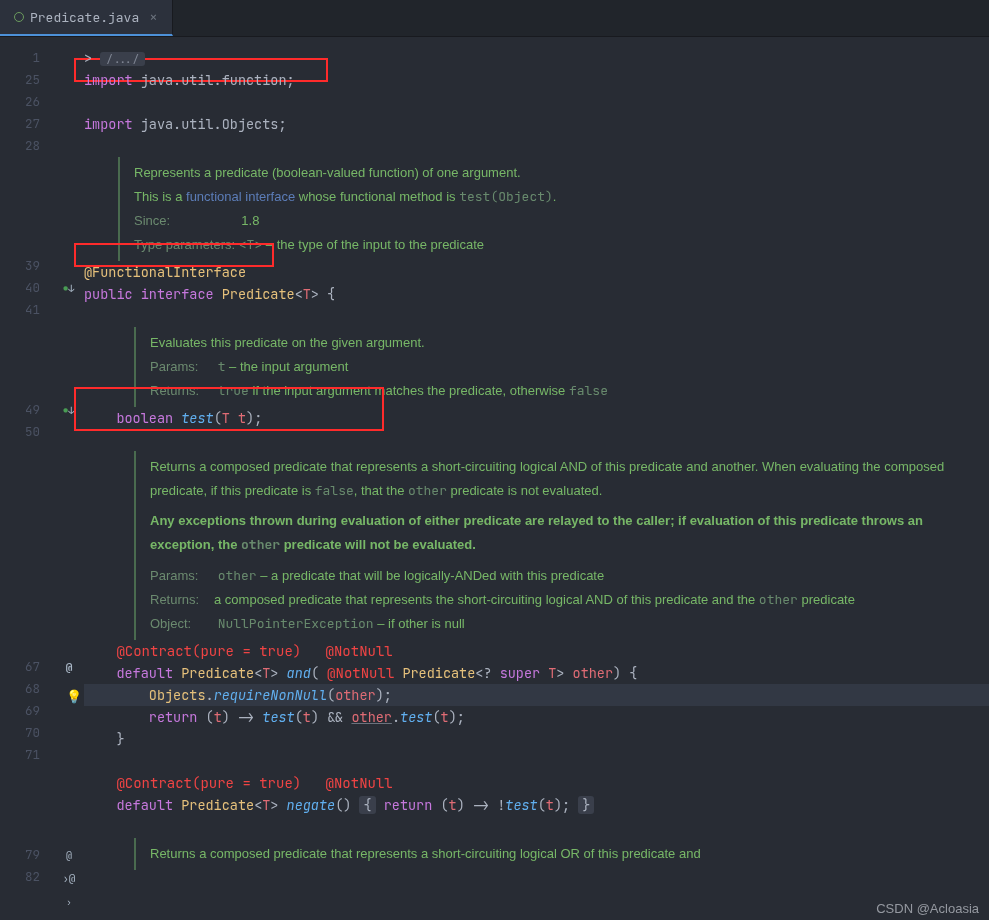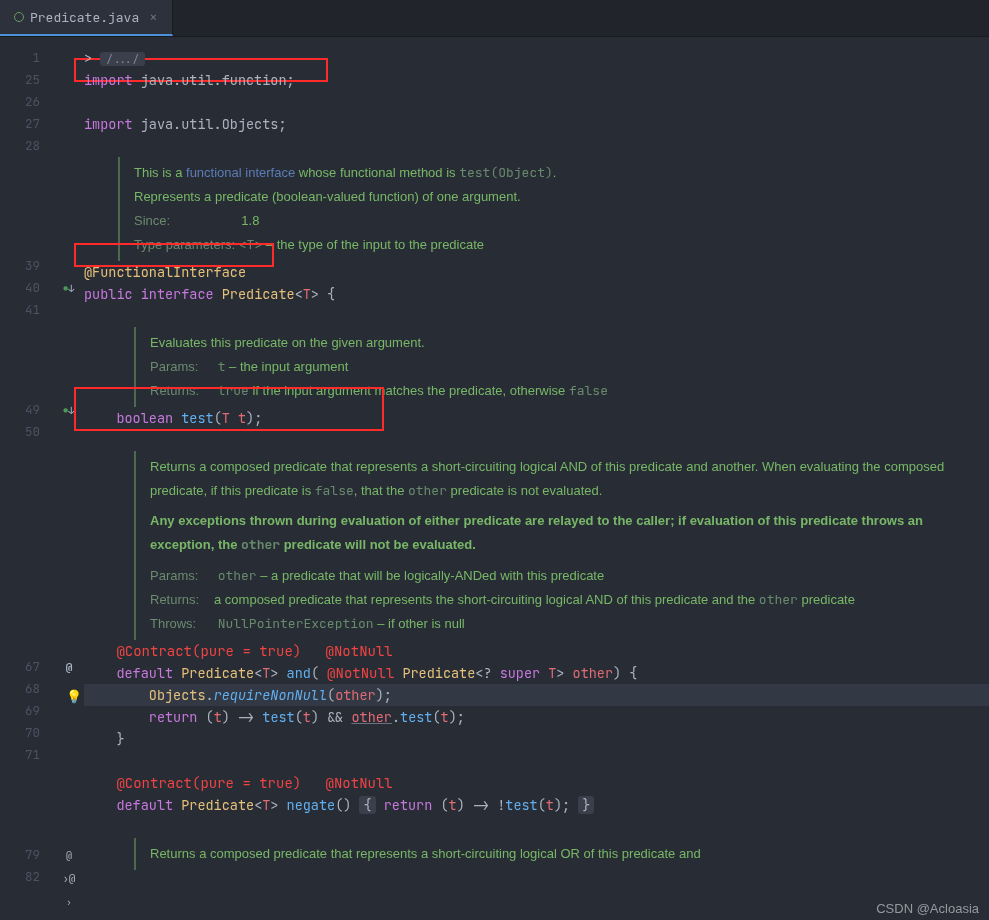--- a/index.html
+++ b/index.html
@@ -58,21 +58,21 @@
 }
 .line { height:22px; line-height:22px; white-space:pre; position:relative;}
 .line.hl { background:#323844;}
 .bulb { position:absolute; left:-18px; top:2px; color:#f0a732; font-size:13px;}
 .kw { color:#c678dd; }
 .bool { color:#c678dd; }
 .type { color:#e5c07b; }
 .pkg { color:#abb2bf; }
 .ann { color:#e5c07b; }
 .gen { color:#e06c75; }
-.fn { color:#61afef; }
+.fn { color:#61afef;font-style:italic; }
 .fni { color:#61afef; font-style:italic;}
 .op { color:#abb2bf; }
 .punc { color:#abb2bf; }
 .id { color:#e06c75; }
 .anno-gray { color:#ef4444; font-size:14px;}
 .fold { background:#3a3f4b; color:#808794; border-radius:3px; padding:0 6px; font-size:11px;}
 .fold-brace { background:#3a3f4b; color:#abb2bf; border-radius:3px; padding:0 4px;}
 .doc-block {
   margin-left:34px;
   border-left:2px solid #4a6b4f;
@@ -134,22 +134,22 @@
     <div class="redbox-line" style="left:-4px;top:206px;width:200px;height:24px;"></div>
     <div class="redbox-line" style="left:-4px;top:350px;width:310px;height:44px;"></div>
 
     <div class="line"><span class="punc">&gt; </span><span class="fold">/.../</span></div>
     <div class="line"><span class="kw">import</span> <span class="pkg">java.util.function</span><span class="punc">;</span></div>
     <div class="line"></div>
     <div class="line"><span class="kw">import</span> <span class="pkg">java.util.Objects</span><span class="punc">;</span></div>
     <div class="line"></div>
 
     <div class="doc-block">
+      <div>Represents a predicate (boolean-valued function) of one argument.</div>
       <div><span>This is a </span><span class="link">functional interface</span><span> whose functional method is </span><span class="link mono">test(Object)</span><span>.</span></div>
-      <div>Represents a predicate (boolean-valued function) of one argument.</div>
       <div><span class="label">Since:</span>&nbsp;&nbsp;&nbsp;&nbsp;&nbsp;&nbsp;&nbsp;&nbsp;&nbsp;&nbsp;&nbsp;&nbsp;<span>1.8</span></div>
       <div><span class="label">Type parameters:</span> <span class="mono">&lt;T&gt;</span><span> – the type of the input to the predicate</span></div>
     </div>
 
     <div class="line"><span class="ann">@FunctionalInterface</span></div>
     <div class="line"><span class="kw">public</span> <span class="kw">interface</span> <span class="type">Predicate</span><span class="punc">&lt;</span><span class="gen">T</span><span class="punc">&gt; {</span></div>
     <div class="line"></div>
 
     <div class="doc-block nested">
       <div>Evaluates this predicate on the given argument.</div>
@@ -161,21 +161,21 @@
     <div class="line"></div>
 
     <div class="doc-block nested" style="max-width:820px;">
       <div><span>Returns a composed predicate that represents a short-circuiting logical AND of this predicate and another. When evaluating the composed predicate, if this predicate is </span><span class="mono">false</span><span>, that the </span><span class="mono">other</span><span> predicate is not evaluated.</span></div>
       <div style="margin-top:6px;font-weight:bold;"><span>Any exceptions thrown during evaluation of either predicate are relayed to the caller; if evaluation of this predicate throws an exception, the </span><span class="mono">other</span><span> predicate will not be evaluated.</span></div>
       <div style="margin-top:6px;"><span class="label">Params:</span> <span class="mono">other</span><span> – a predicate that will be logically-ANDed with this predicate</span></div>
       <div style="display:flex;">
           <span class="label">Returns:</span> 
           <span style="flex:1;"><span>a composed predicate that represents the short-circuiting logical AND of this predicate and the </span><span class="mono">other</span><span> predicate</span></span>
         </div>
-      <div><span class="label">Throws:</span> <span class="link mono">NullPointerException</span><span> – if other is null</span></div>
+      <div><span class="label">Object:</span> <span class="link mono">NullPointerException</span><span> – if other is null</span></div>
     </div>
 
     <div class="line">    <span class="anno-gray">@Contract(pure = true)</span>   <span class="anno-gray">@NotNull</span></div>
     <div class="line">    <span class="kw">default</span> <span class="type">Predicate</span><span class="punc">&lt;</span><span class="gen">T</span><span class="punc">&gt;</span> <span class="fn">and</span><span class="punc">(</span> <span class="anno-gray">@NotNull</span> <span class="type">Predicate</span><span class="punc">&lt;?</span> <span class="kw">super</span> <span class="gen">T</span><span class="punc">&gt;</span> <span class="id">other</span><span class="punc">) {</span></div>
     <div class="line hl"><span class="bulb">💡</span>        <span class="type">Objects</span><span class="punc">.</span><span class="fni">requireNonNull</span><span class="punc">(</span><span class="id">other</span><span class="punc">);</span></div>
     <div class="line">        <span class="kw">return</span> <span class="punc">(</span><span class="id">t</span><span class="punc">)</span> <span class="arrow">-&gt;</span> <span class="fn">test</span><span class="punc">(</span><span class="id">t</span><span class="punc">)</span> <span class="op">&amp;&amp;</span> <span class="id under">other</span><span class="punc">.</span><span class="fn">test</span><span class="punc">(</span><span class="id">t</span><span class="punc">);</span></div>
     <div class="line">    <span class="punc">}</span></div>
     <div class="line"></div>
 
 

